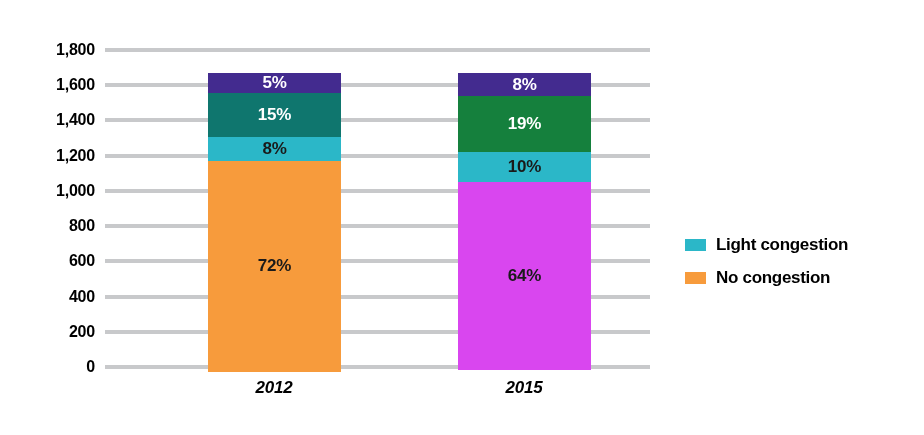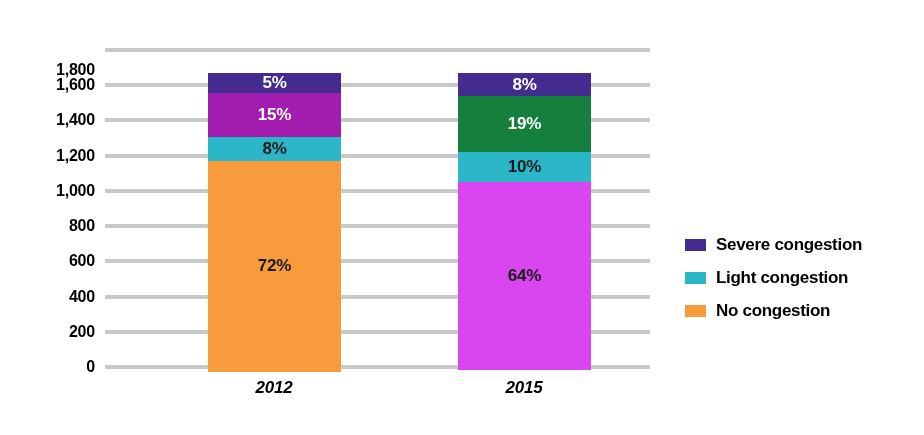--- a/index.html
+++ b/index.html
@@ -130,51 +130,47 @@
         <div class="gridline" style="top: 138.889px; background: rgb(200, 201, 203);"></div>
         <div class="gridline" style="top: 174.111px; background: rgb(200, 201, 203);"></div>
         <div class="gridline" style="top: 209.333px; background: rgb(200, 201, 203);"></div>
         <div class="gridline" style="top: 244.556px; background: rgb(200, 201, 203);"></div>
         <div class="gridline" style="top: 279.778px; background: rgb(200, 201, 203);"></div>
         <div class="gridline" style="top: 315px; background: rgb(200, 201, 203);"></div>
       </div>
     <div class="bars">
         <div class="bar bar-2012" style="height: 294.106px;">
           <div class="segment light-text" style="background: rgb(67, 43, 143); flex: 0 0 14.7053px;">5%</div>
-          <div class="segment light-text" style="background: #a21caf; flex: 0 0 44.1158px;">15%</div>
+          <div class="segment light-text" style="background: #0f766e; flex: 0 0 44.1158px;">15%</div>
           <div class="segment dark-text" style="background: rgb(43, 183, 200); flex: 0 0 23.5284px;">8%</div>
           <div class="segment dark-text" style="background: rgb(247, 155, 60); flex: 0 0 211.756px;">72%</div>
         </div>
         <div class="bar bar-2015" style="height: 294.106px;">
           <div class="segment light-text" style="background: rgb(67, 43, 143); flex: 0 0 23.5284px;">8%</div>
           <div class="segment light-text" style="background: #15803d; flex: 0 0 55.8801px;">19%</div>
           <div class="segment dark-text" style="background: rgb(43, 183, 200); flex: 0 0 29.4106px;">10%</div>
           <div class="segment dark-text" style="background: #d946ef; flex: 0 0 188.228px;">64%</div>
         </div>
       </div>
   </div>
 
   <div class="x-axis"></div>
 
   <div class="legend">
       <div class="legend-item">
-        <span class="legend-swatch" style="background: rgb(67, 43, 143);"></span>
-        <span class="legend-label">Severe congestion</span>
-      </div>
-      <div class="legend-item">
         <span class="legend-swatch" style="background: rgb(43, 183, 200);"></span>
         <span class="legend-label">Light congestion</span>
       </div>
       <div class="legend-item">
         <span class="legend-swatch" style="background: rgb(247, 155, 60);"></span>
         <span class="legend-label">No congestion</span>
       </div>
     </div>
 
-<div class="y-label" style="top: 50px; margin-top: 20px;">1,800</div>
+<div class="y-label" style="top: 50px;">1,800</div>
     <div class="y-label" style="top: 85.2222px;">1,600</div>
     <div class="y-label" style="top: 120.444px;">1,400</div>
     <div class="y-label" style="top: 155.667px;">1,200</div>
     <div class="y-label" style="top: 190.889px;">1,000</div>
     <div class="y-label" style="top: 226.111px;">800</div>
     <div class="y-label" style="top: 261.333px;">600</div>
     <div class="y-label" style="top: 296.556px;">400</div>
     <div class="y-label" style="top: 331.778px;">200</div>
     <div class="y-label" style="top: 367px;">0</div>
     <div class="x-label x-2012">2012</div>

